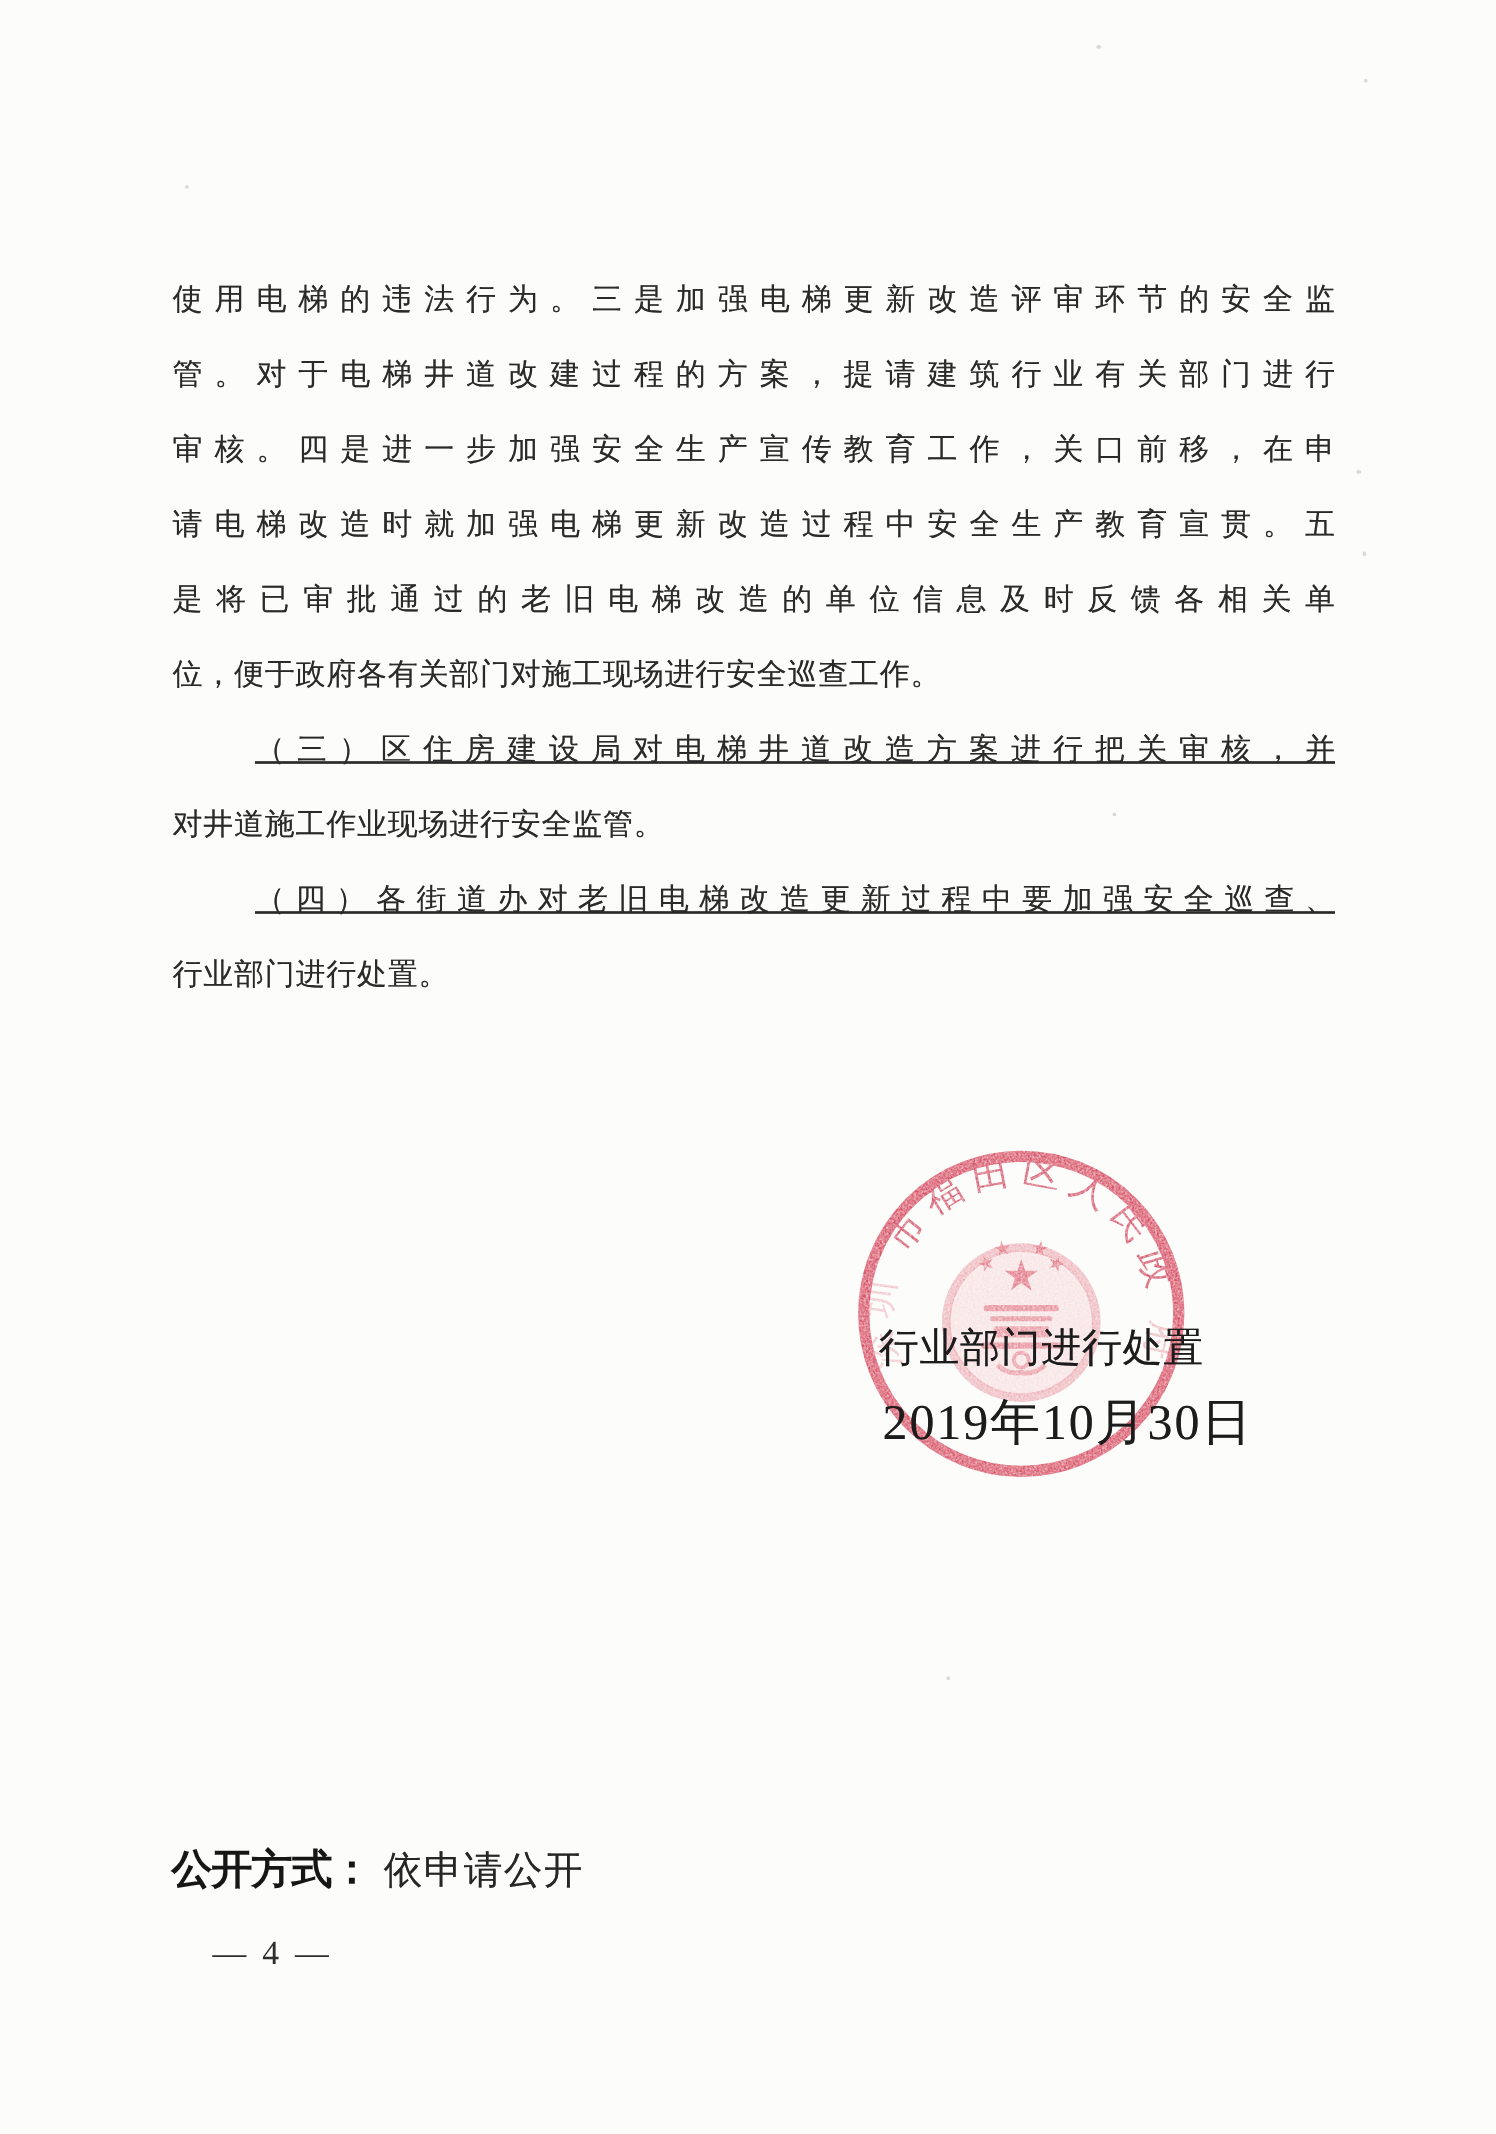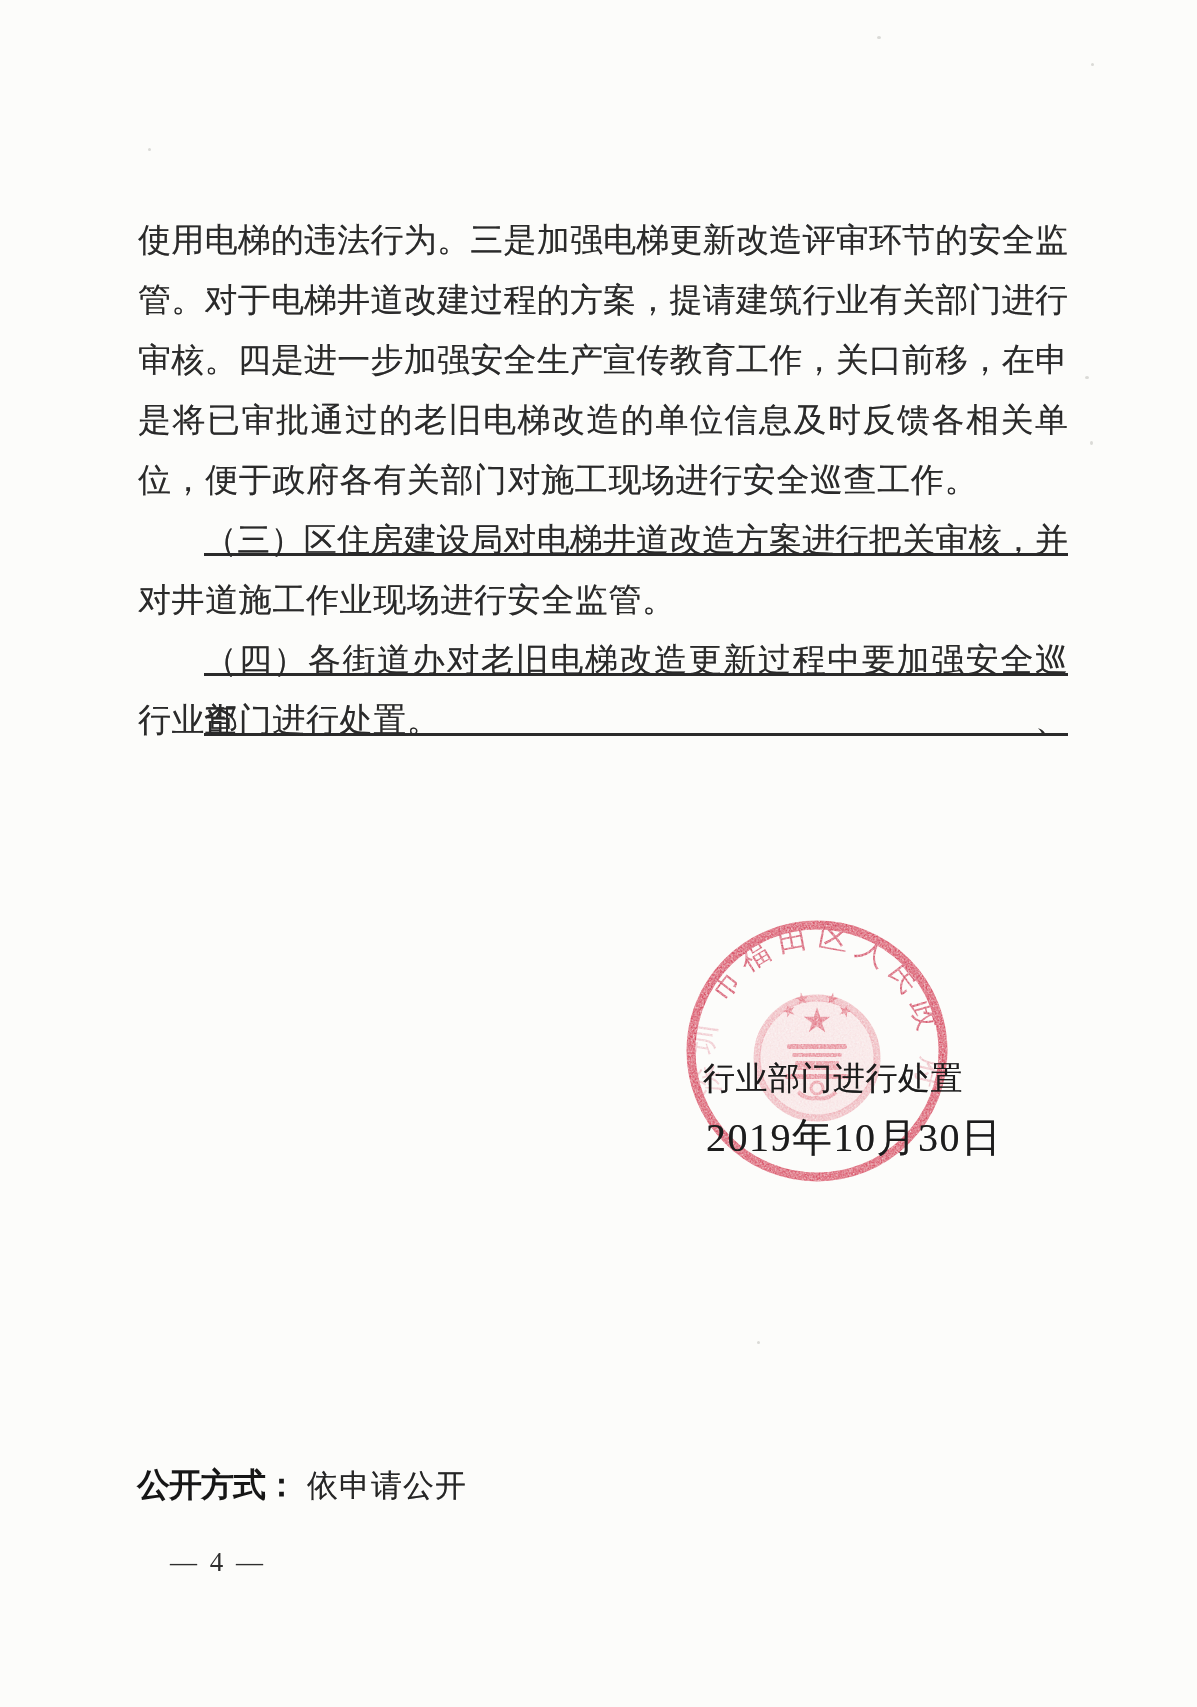--- a/index.html
+++ b/index.html
@@ -12,21 +12,21 @@
     position:relative;width:1197px;height:1707px;overflow:hidden;
     background:#fcfcfa;
     color:#282828;
   }
   
   .doc-body{
     position:absolute;left:138px;top:210px;width:930px;
   }
   .line{
     height:60px;line-height:60px;
-    font-size:33px;
+    font-size:24px;
     color:#2a2a2a;
     white-space:nowrap;
     text-shadow:0 0 .5px rgba(45,45,45,.5);
   }
   .line.fill{
     white-space:normal;
     text-align:justify;
     text-align-last:justify;
     text-justify:inter-character;
   }
@@ -45,21 +45,21 @@
     text-shadow:0 0 .5px rgba(30,30,30,.6);
   }
   .sig-date{
     position:absolute;left:706px;top:1119px;z-index:2;
     font-size:40px;line-height:38px;letter-spacing:1.5px;
     color:#1c1c1c;white-space:nowrap;
     text-shadow:0 0 .5px rgba(30,30,30,.6);
   }
   
   .disclosure{
-    position:absolute;left:137px;top:1473px;height:44px;line-height:24px;
+    position:absolute;left:137px;top:1473px;height:44px;line-height:44px;
     white-space:nowrap;
   }
   .disclosure .label{
     font-family:"Liberation Sans","DejaVu Sans",sans-serif;
     font-weight:700;font-size:33px;color:#161616;letter-spacing:-1px;
   }
   .disclosure .value{
     font-size:31px;color:#262626;letter-spacing:1px;margin-left:10px;
     text-shadow:0 0 .5px rgba(45,45,45,.5);
   }
@@ -72,20 +72,21 @@
 </style>
 </head>
 <body>
 
 <div class="page">
 
   <div class="doc-body">
     <div class="line fill">使用电梯的违法行为。三是加强电梯更新改造评审环节的安全监</div>
     <div class="line fill">管。对于电梯井道改建过程的方案，提请建筑行业有关部门进行</div>
     <div class="line fill">审核。四是进一步加强安全生产宣传教育工作，关口前移，在申</div>
+    <div class="line fill">请电梯改造时就加强电梯更新改造过程中安全生产教育宣贯。五</div>
     <div class="line fill">是将已审批通过的老旧电梯改造的单位信息及时反馈各相关单</div>
     <div class="line end">位，便于政府各有关部门对施工现场进行安全巡查工作。</div>
     <div class="line fill indent">（三）区住房建设局对电梯井道改造方案进行把关审核，并</div>
     <div class="line end">对井道施工作业现场进行安全监管。</div>
     <div class="line fill indent">（四）各街道办对老旧电梯改造更新过程中要加强安全巡查、</div>
     <div class="line end">行业部门进行处置。</div>
   </div>
 
   <div class="seal">
     <svg width="262" height="262" viewBox="0 0 262 262">

